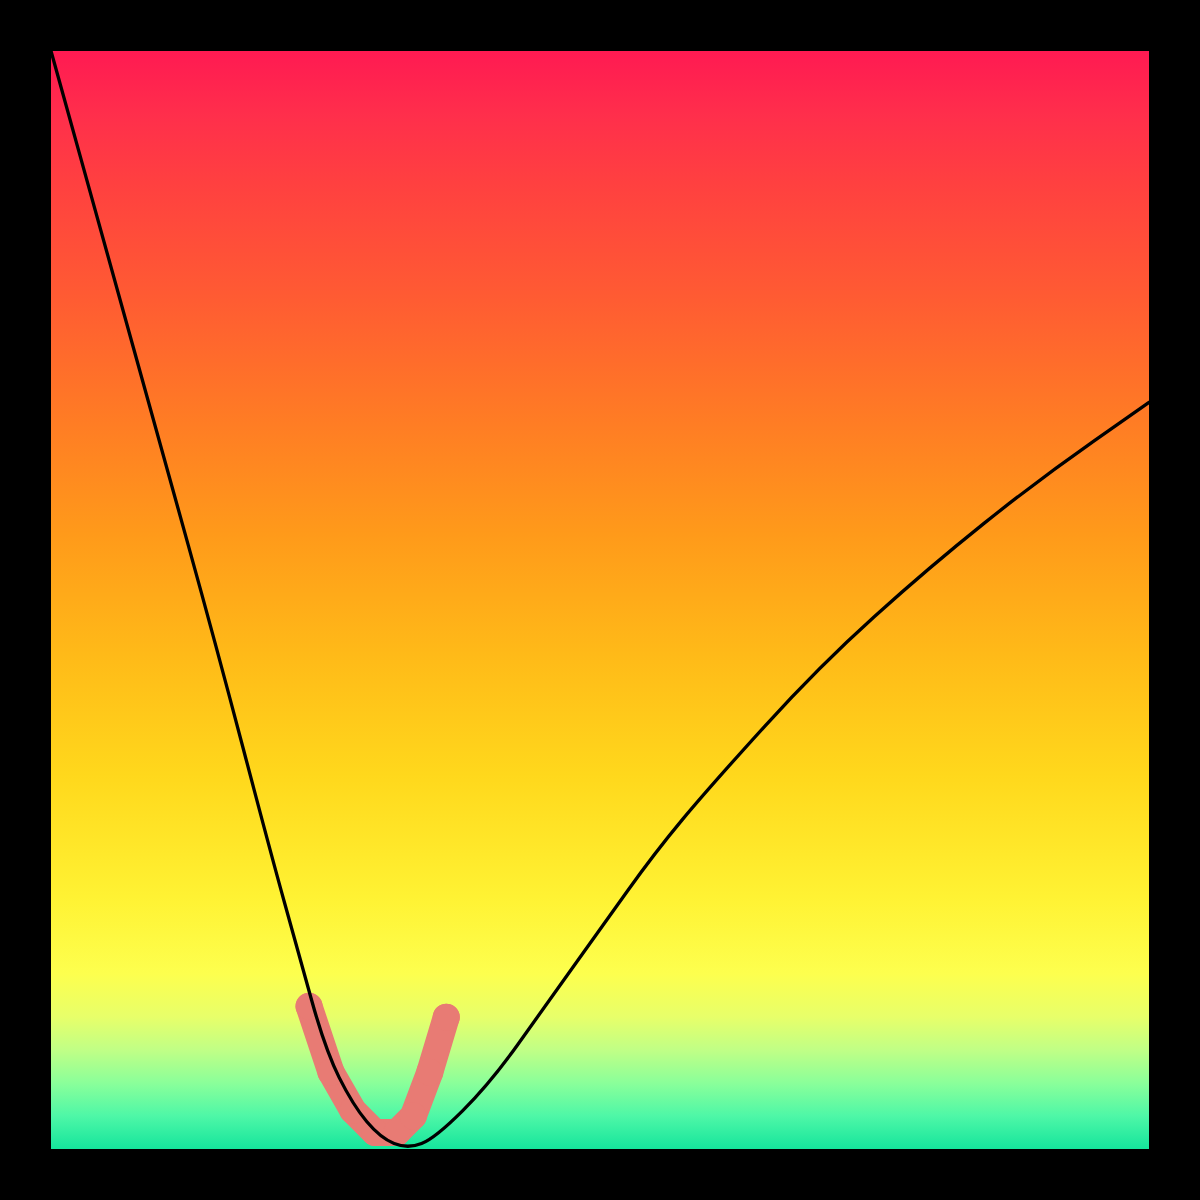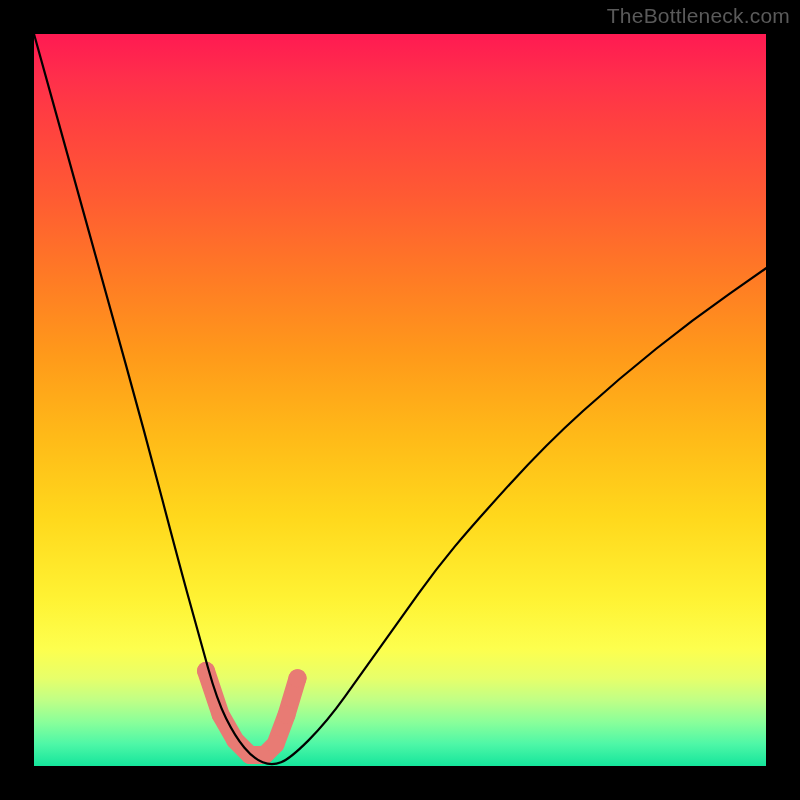--- a/index.html
+++ b/index.html
@@ -57,21 +57,20 @@
     color: #5a5a5a;
     font-size: 21px;
     letter-spacing: 0.2px;
     user-select: none;
   }
 </style>
 </head>
 <body>
 
 <div class="frame">
-  <div class="watermark">TheBottleneck.com</div>
 
   <div class="plot-area">
     <svg class="curves" viewBox="0 0 732 732" preserveAspectRatio="none">
       <g id="marker-group">
           <path d="M 172.02 636.84 L 186.66 680.76 L 201.30 706.38 L 215.94 721.02 L 230.58 721.02 L 241.56 710.04 L 252.54 680.76 L 263.52 644.16" fill="none" stroke="#e87b74" stroke-width="18" stroke-linecap="round" stroke-linejoin="round"></path>
           <circle cx="172.02" cy="636.84" r="9" fill="#e87b74"></circle>
           <circle cx="186.66" cy="680.76" r="9" fill="#e87b74"></circle>
           <circle cx="201.30" cy="706.38" r="9" fill="#e87b74"></circle>
           <circle cx="215.94" cy="721.02" r="9" fill="#e87b74"></circle>
           <circle cx="230.58" cy="721.02" r="9" fill="#e87b74"></circle>

